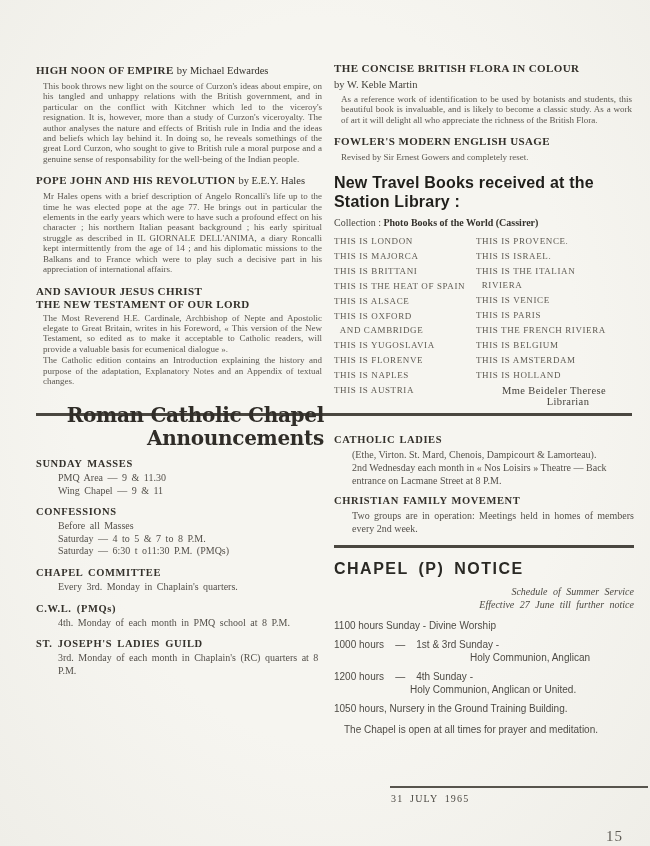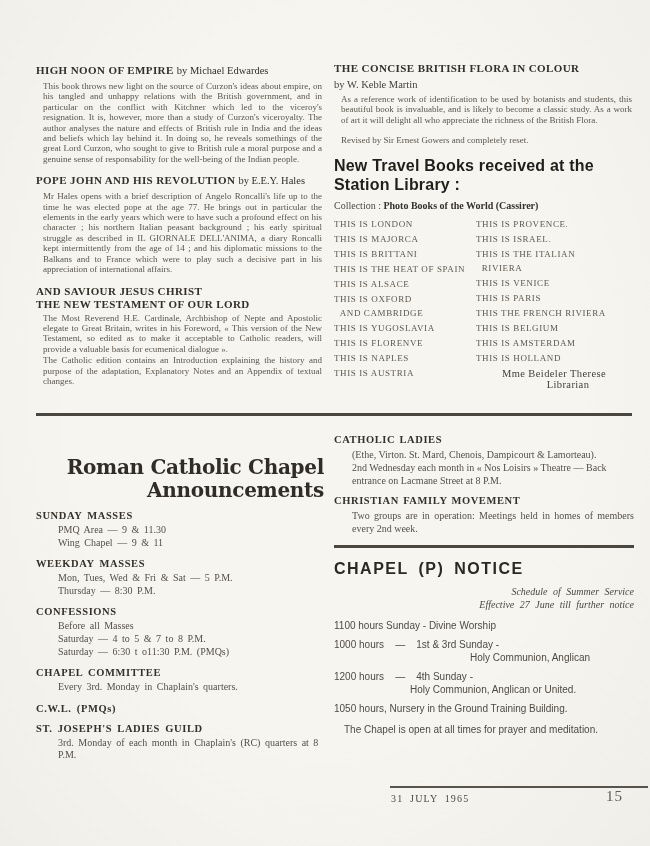--- a/index.html
+++ b/index.html
@@ -7,21 +7,21 @@
     position:relative; width:650px; height:846px; margin:0 auto;
     background:#f4f3ee;
     background-image: radial-gradient(ellipse at 50% 45%, #f6f5f0 55%, #efeee8 100%);
     font-family:"Liberation Serif", serif;
     color:#55524c;
     overflow:hidden;
   }
   
   .col-a { position:absolute; left:36px;  top:64px;  width:286px; }
   .col-b { position:absolute; left:334px; top:62px;  width:298px; }
-  .col-c { position:absolute; left:36px;  top:456px; width:288px; }
+  .col-c { position:absolute; left:36px;  top:404px; width:288px; }
   .col-d { position:absolute; left:334px; top:434px; width:300px; }
 
   
   .rule { background:#4a4740; }
   .rule-mid    { position:absolute; left:36px;  top:413px; width:596px; height:3px; }
   .rule-footer { position:absolute; left:390px; top:786px; width:258px; height:2px; background:#57544d; }
   .rule-inline { height:3px; background:#4a4740; margin:10px 0 12px 0; }
 
   
   .review { margin-bottom:10px; }
@@ -96,21 +96,21 @@
   .chaplains-block { margin-top:8px; font-family:"Liberation Sans", sans-serif; }
   .chaplains-line1 { font-size:10px; line-height:13px; color:#4e4b45; }
   .chaplains-line2 { font-size:10px; line-height:13px; color:#4e4b45; padding-left:10px; }
   .chapel-note { margin-top:8px; font-family:"Liberation Sans", sans-serif; font-size:10px; line-height:13px; color:#4e4b45; text-indent:10px; }
 
   
   .footer-date {
     position:absolute; left:391px; top:793px; font-size:10px; letter-spacing:1.2px;
     color:#4c4943; word-spacing:3px;
   }
-  .page-num { position:absolute; left:606px; top:788px; font-size:15px; color:#605d56; letter-spacing:1px; }
+  .page-num { position:absolute; left:606px; top:828px; font-size:15px; color:#605d56; letter-spacing:1px; }
 </style>
 </head>
 <body>
 
 <div class="page">
 
   <section class="col-a">
     <div class="review">
       <h3 class="review-title"><span>HIGH NOON OF EMPIRE</span> <span class="byline">by Michael Edwardes</span></h3>
       <p class="review-body">This book throws new light on the source of Curzon's ideas about empire, on his tangled and unhappy relations with the British government, and in particular on the conflict with Kitchner which led to the viceroy's resignation. It is, however, more than a study of Curzon's viceroyalty. The author analyses the nature and effects of British rule in India and the ideas and beliefs which lay behind it. In doing so, he reveals somethings of the great Lord Curzon, who sought to give to British rule a moral purpose and a genuine sense of responsability for the well-being of the Indian people.</p>
@@ -132,20 +132,21 @@
   </section>
 
   <section class="col-b">
     <div class="review">
       <h3 class="review-title">THE CONCISE BRITISH FLORA IN COLOUR</h3>
       <div class="byline-line">by W. Keble Martin</div>
       <p class="review-body">As a reference work of identification to be used by botanists and students, this beautiful book is invaluable, and is likely to become a classic study. As a work of art it will delight all who appreciate the richness of the British Flora.</p>
     </div>
 
     <div class="review">
+      <h3 class="review-title">FOWLER'S MODERN ENGLISH USAGE</h3>
       <p class="review-body">Revised by Sir Ernest Gowers and completely reset.</p>
     </div>
 
     <h2 class="travel-heading">
       <span>New Travel Books received at the</span><br>
       <span>Station Library :</span>
     </h2>
 
     <p class="collection-line"><span>Collection :</span> <b>Photo Books of the World (Cassirer)</b></p>
 
@@ -189,40 +190,36 @@
       <span>Roman Catholic Chapel</span><br>
       <span>Announcements</span>
     </h2>
 
     <div class="rc-section">
       <h4 class="rc-title">SUNDAY MASSES</h4>
       <div class="rc-line">PMQ Area — 9 &amp; 11.30</div>
       <div class="rc-line">Wing Chapel — 9 &amp; 11</div>
     </div>
 
-    <div class="rc-section">
-      <h4 class="rc-title">WEEKDAY MASSES</h4>
-      <div class="rc-line">Mon, Tues, Wed &amp; Fri &amp; Sat — 5 P.M.</div>
-      <div class="rc-line">Thursday — 8:30 P.M.</div>
-    </div>
 
     <div class="rc-section">
       <h4 class="rc-title">CONFESSIONS</h4>
       <div class="rc-line">Before all Masses</div>
       <div class="rc-line">Saturday — 4 to 5 &amp; 7 to 8 P.M.</div>
       <div class="rc-line">Saturday — 6:30 t o11:30 P.M. (PMQs)</div>
     </div>
 
     <div class="rc-section">
       <h4 class="rc-title">CHAPEL COMMITTEE</h4>
       <div class="rc-line">Every 3rd. Monday in Chaplain's quarters.</div>
     </div>
 
     <div class="rc-section">
       <h4 class="rc-title">C.W.L. (PMQs)</h4>
+      <div class="rc-line">4th. Monday of each month in PMQ school at 8 P.M.</div>
     </div>
 
     <div class="rc-section">
       <h4 class="rc-title">ST. JOSEPH'S LADIES GUILD</h4>
       <div class="rc-line">3rd. Monday of each month in Chaplain's (RC) quarters at 8 P.M.</div>
     </div>
   </section>
 
   <section class="col-d">
     <div class="rb-section">

